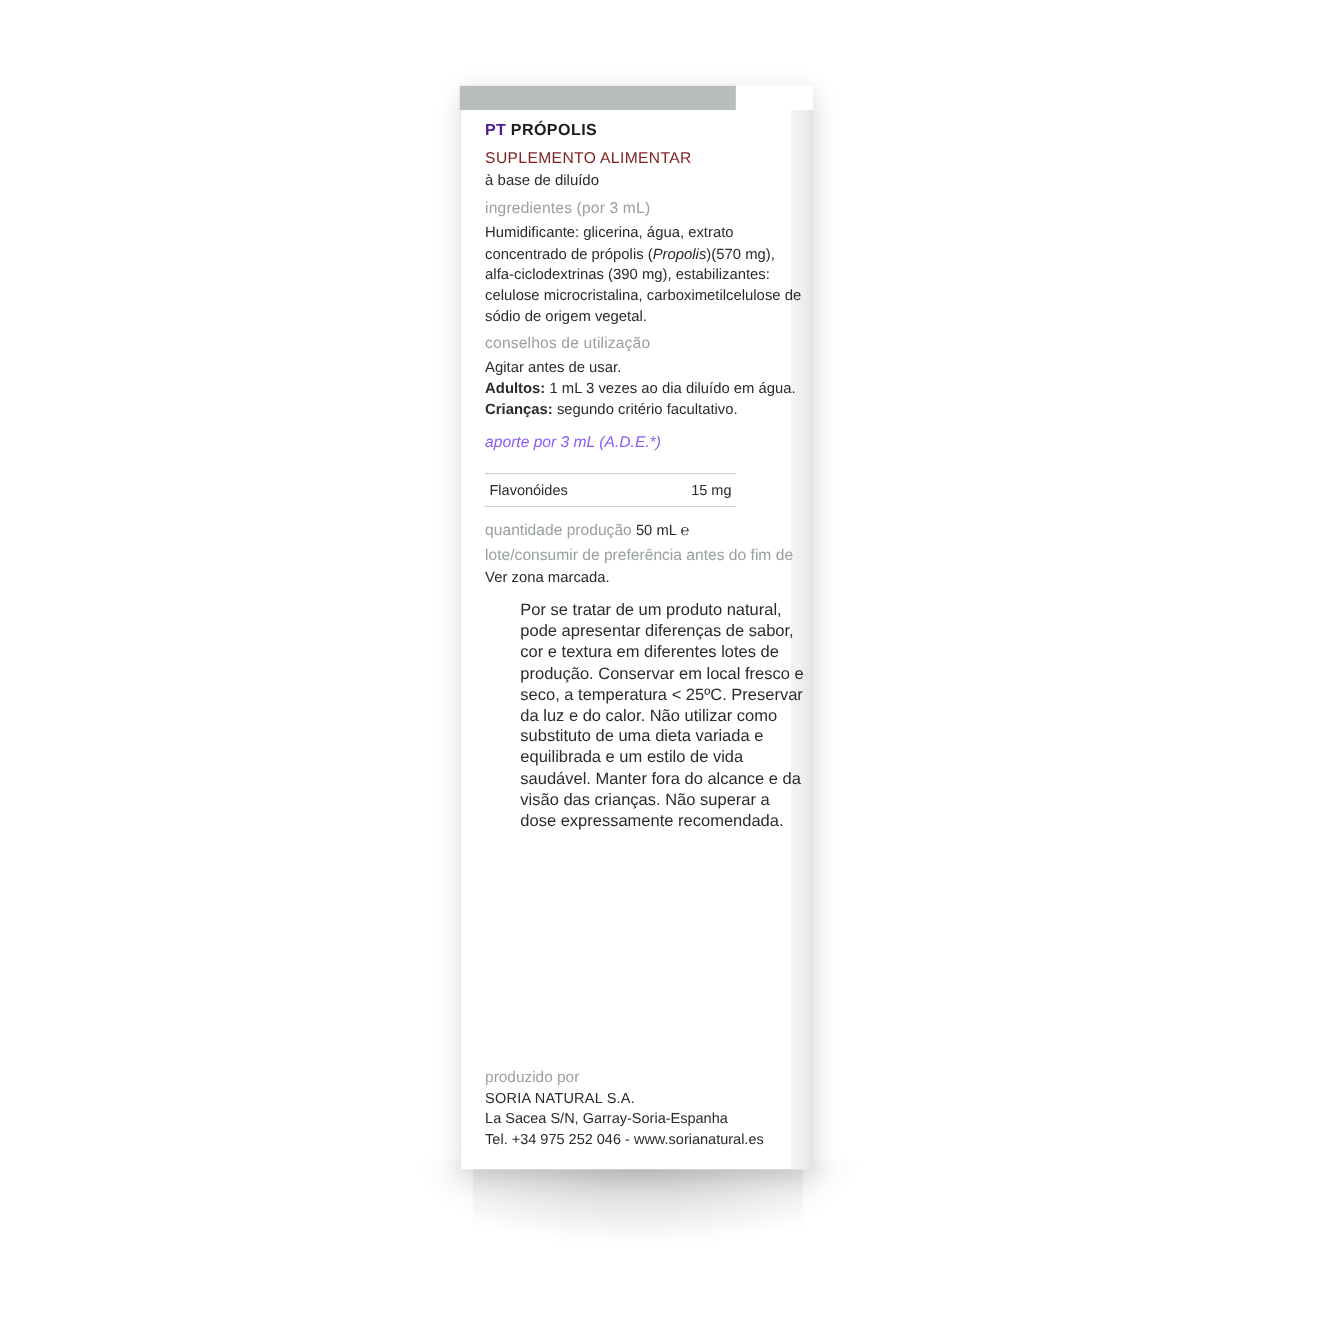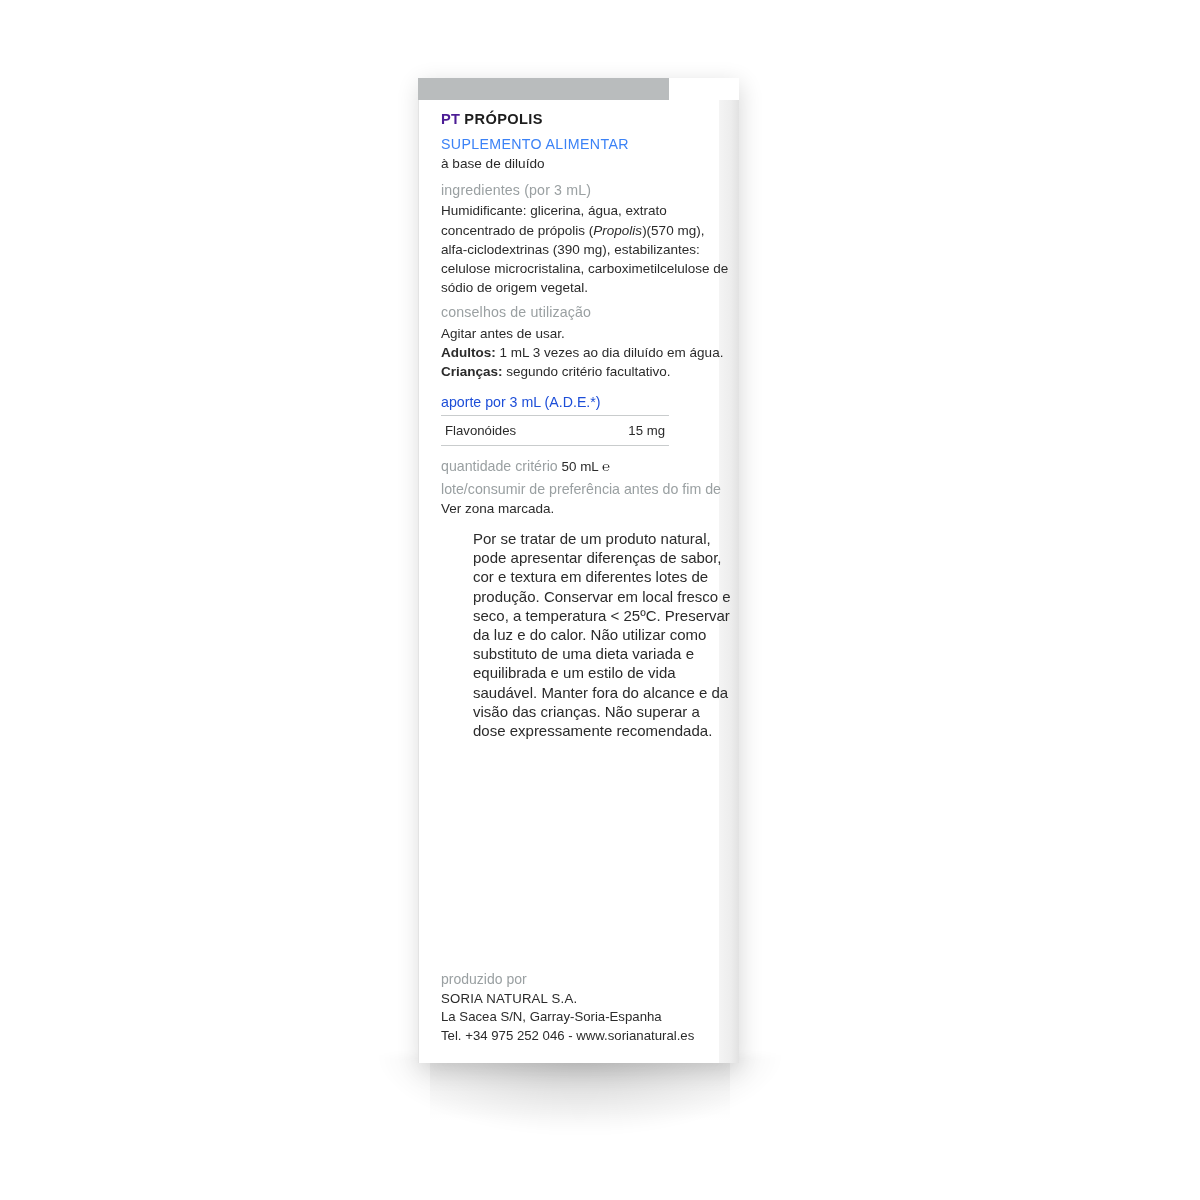--- a/index.html
+++ b/index.html
@@ -103,21 +103,21 @@
   }
   .title-name {
     color: #1d1d1d;
     font-weight: bold;
     letter-spacing: .4px;
   }
 
   .subtitle {
     font-size: 14.2px;
     letter-spacing: .35px;
-    color: #3b82f6;
+    color: #7f1d1d;
     line-height: 19px;
   }
   .subtitle-2 {
     font-size: 13.6px;
     color: #2b2b2b;
     line-height: 19px;
     margin-bottom: 8px;
   }
 
   .sec-head {
@@ -131,26 +131,27 @@
   .body-text {
     font-size: 13.5px;
     line-height: 19.2px;
     color: #2b2b2b;
   }
   .body-text em { font-style: italic; }
   .bold { font-weight: bold; }
 
   
   .nut-head {
-    color: #1d4ed8;
+    color: #8b5cf6;
     font-size: 14.2px;
     margin-top: 12px;
-    padding-bottom: 3px;
+    padding-bottom: 18px;
     border-bottom: 1px solid #c9cccd;
     width: 228px;
+    font-style: italic;
   }
   .nut-row {
     display: flex;
     justify-content: space-between;
     width: 228px;
     font-size: 13.2px;
     padding: 5px 0 4px 4px;
     border-bottom: 1px solid #c9cccd;
     box-sizing: border-box;
   }
@@ -233,21 +234,21 @@
   <div class="body-text"><span class="bold">Crianças:</span><span> segundo critério facultativo.</span></div>
 
   <div class="nut-head">aporte por 3 mL (A.D.E.*)</div>
   <div class="nut-row">
     <span class="name">Flavonóides</span>
     <span class="val">15 mg</span>
   </div>
 
 
   <div class="qty-line">
-    <span class="inline-head">quantidade critério</span>
+    <span class="inline-head">quantidade produção</span>
     <span class="inline-val">50 mL  ℮</span>
   </div>
 
   <div class="lote-head">lote/consumir de preferência antes do fim de</div>
   <div class="body-text">Ver zona marcada.</div>
 
   <div class="warn">Por se tratar de um produto natural, pode apresentar diferenças de sabor, cor e textura em diferentes lotes de produção. Conservar em local fresco e seco, a temperatura &lt; 25ºC. Preservar da luz e do calor. Não utilizar como substituto de uma dieta variada e equilibrada e um estilo de vida saudável. Manter fora do alcance e da visão das crianças. Não superar a dose expressamente recomendada.</div>
 </div>
 
 <div class="maker">

